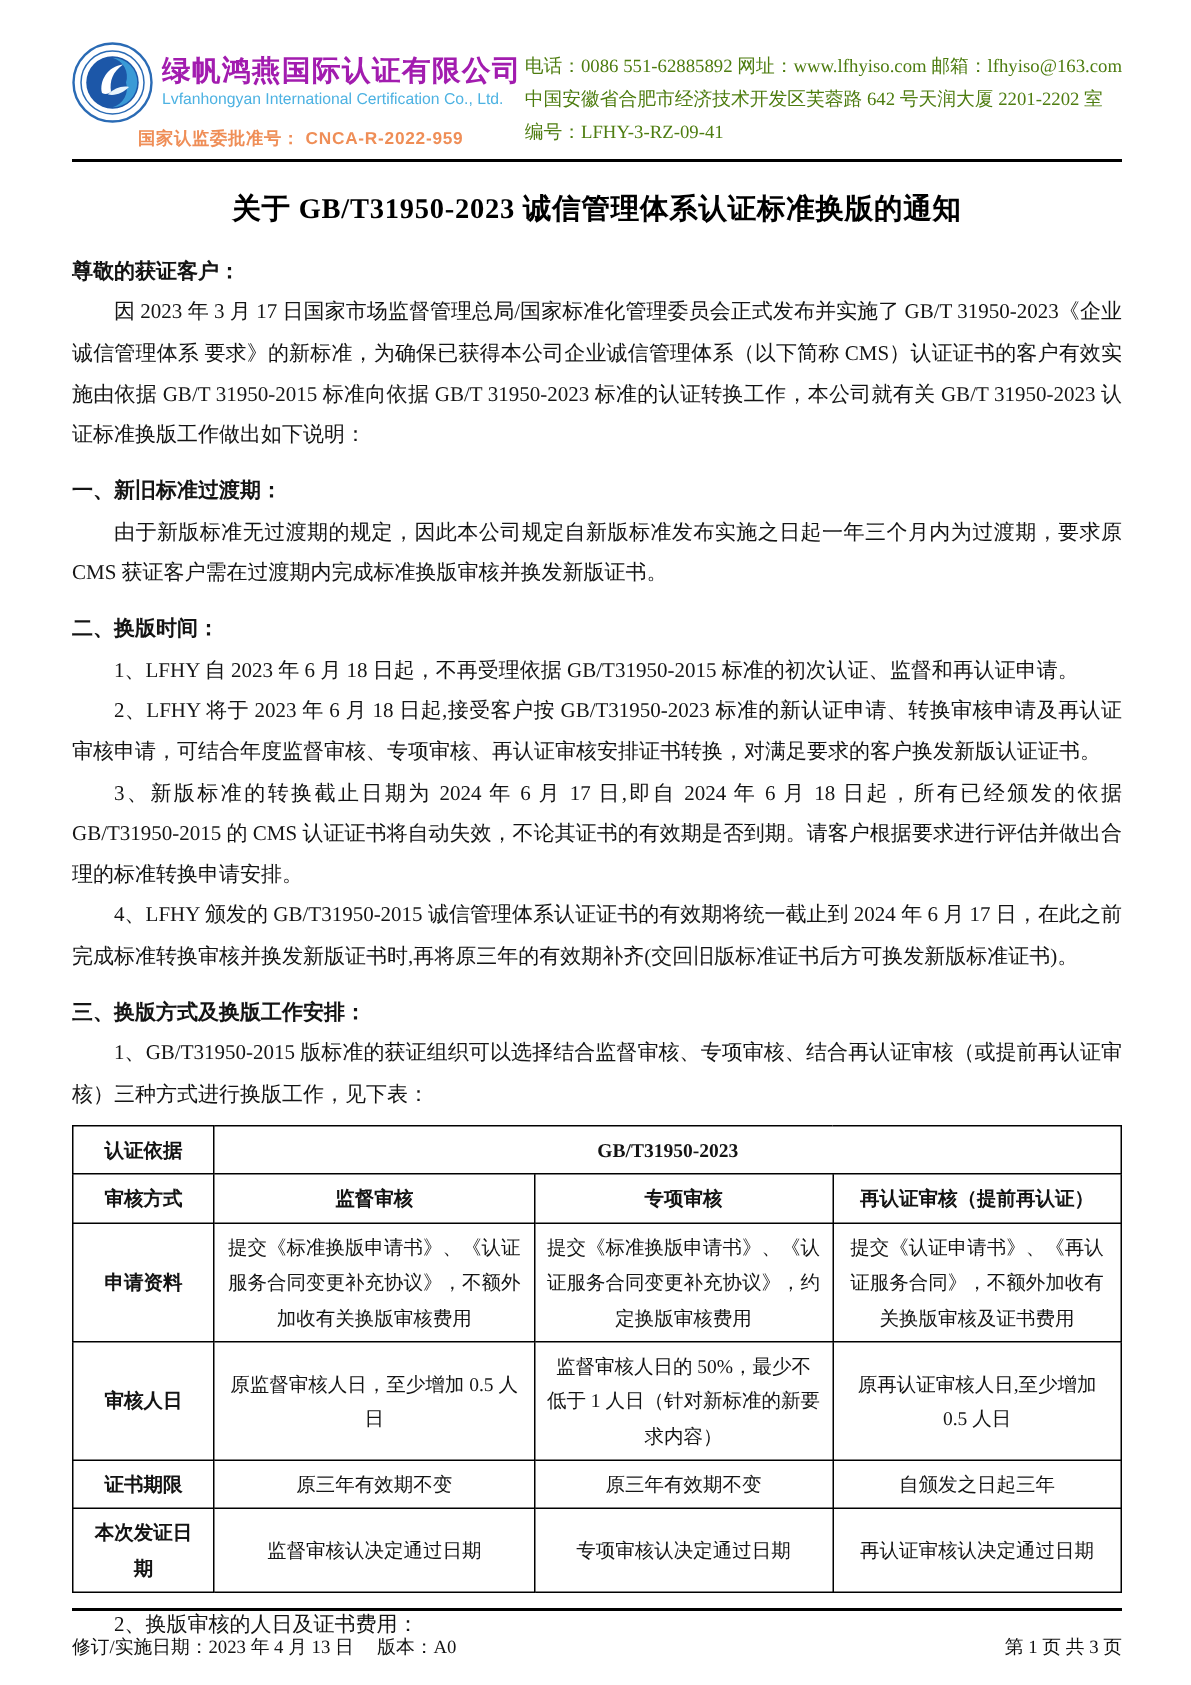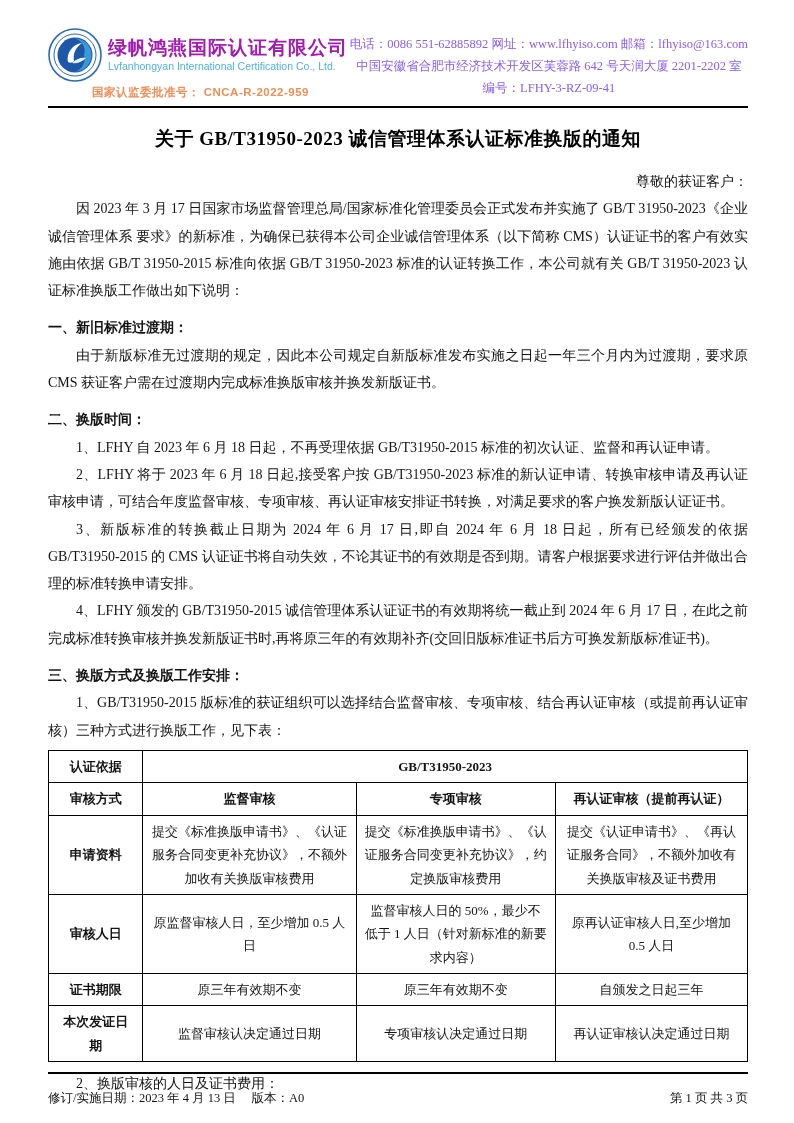--- a/index.html
+++ b/index.html
@@ -31,34 +31,34 @@
   .brand-en {
     font-family: "Liberation Sans", "DejaVu Sans", sans-serif;
     font-size: 10.5px; color: #4db2e2; margin-top: 2px;
   }
   .approval-no {
     font-family: "Liberation Sans", "DejaVu Sans", sans-serif;
     font-size: 11.5px; color: #ef8e57; font-weight: bold;
     margin-top: 3px; letter-spacing: 0.5px; margin-left: 44px;
   }
   .hdr-right {
-    text-align: center; font-size: 12.5px; line-height: 1.75; color: #8b5cf6;
+    text-align: left; font-size: 12.5px; line-height: 1.75; color: #4d7c0f;
     padding-top: 6px; white-space: nowrap;
   }
   .hdr-rule { border: none; border-top: 2.5px solid #000; margin-top: 6px; }
 
   
   .doc-title {
     text-align: center; font-size: 19px; font-weight: bold; color: #000;
     margin: 18px 0 16px 0; letter-spacing: 0.5px;
   }
 
   
   .body-text { font-size: 14px; line-height: 1.95; color: #141414; }
-  .salutation { font-weight: normal; text-align: right; }
+  .salutation { font-weight: bold; }
   .para { text-indent: 2em; text-align: justify; }
   .sec-heading { font-weight: bold; margin-top: 10px; }
 
   
   table.conv {
     width: 100%; border-collapse: collapse; margin-top: 6px;
     font-size: 13px; color: #141414; table-layout: fixed;
   }
   table.conv td {
     border: 1.5px solid #000; text-align: center; vertical-align: middle;

